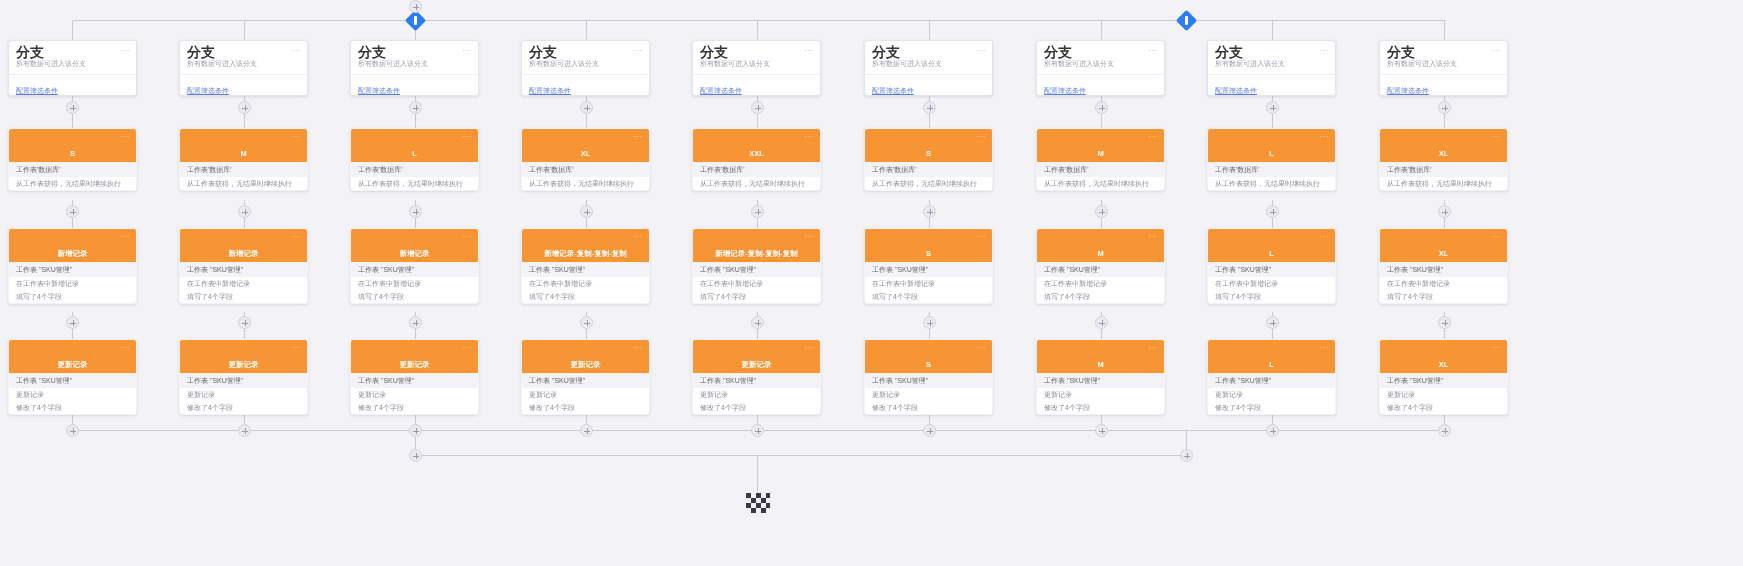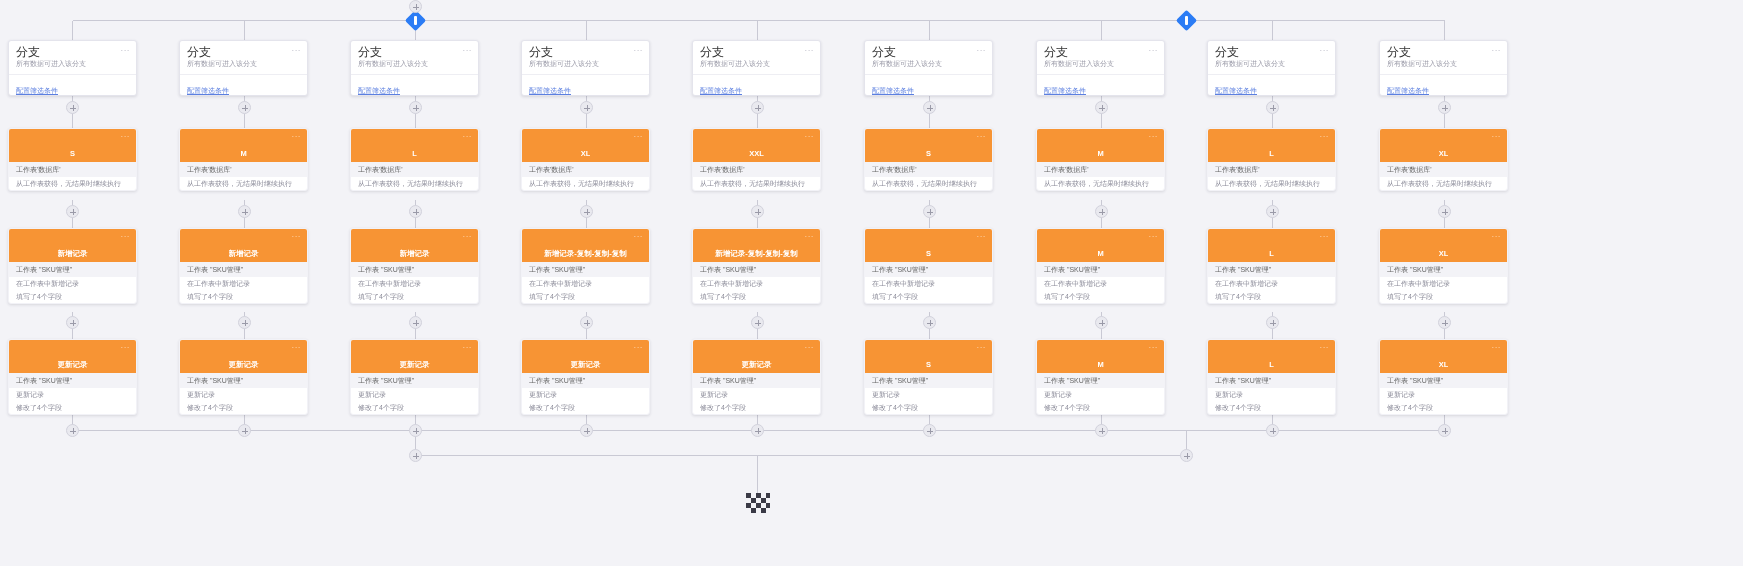--- a/index.html
+++ b/index.html
@@ -39,21 +39,21 @@
   
   .card{
     position:absolute;width:129px;background:#fff;border-radius:3px;
     box-shadow:0 1px 3px rgba(40,44,63,.14);
     box-sizing:border-box;overflow:hidden;
   }
 
   
   .branch{top:40px;height:56px;border:1px solid #e4e4ec;}
   .branch .b-top{padding:6px 7px 5px 7px;position:relative;}
-  .branch .b-title{font-size:12px;font-weight:normal;color:#333;line-height:10px;}
+  .branch .b-title{font-size:14px;font-weight:bold;color:#333;line-height:10px;}
   .branch .b-sub{font-size:7px;color:#9a9aa8;line-height:10px;margin-top:2px;}
   .branch .b-foot{
     border-top:1px solid #eeeef3;padding:4px 7px;
   }
   .branch .b-link{font-size:7px;color:#5b7fe0;text-decoration:underline;cursor:pointer;}
   .dots{
     position:absolute;right:6px;top:6px;font-size:8px;color:#c3c3cf;
     letter-spacing:.5px;line-height:8px;cursor:pointer;
   }
   .branch .dots{color:#b9b9c6;}

